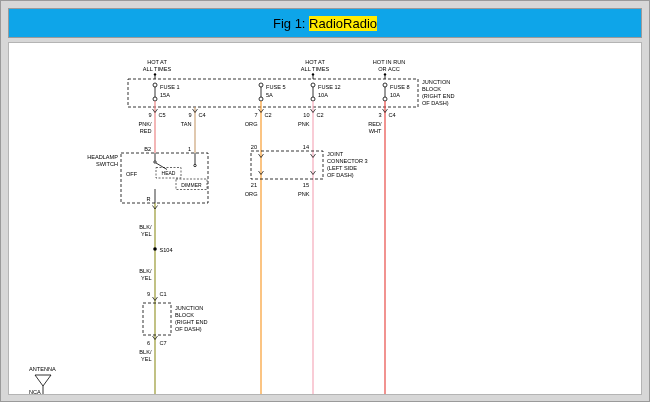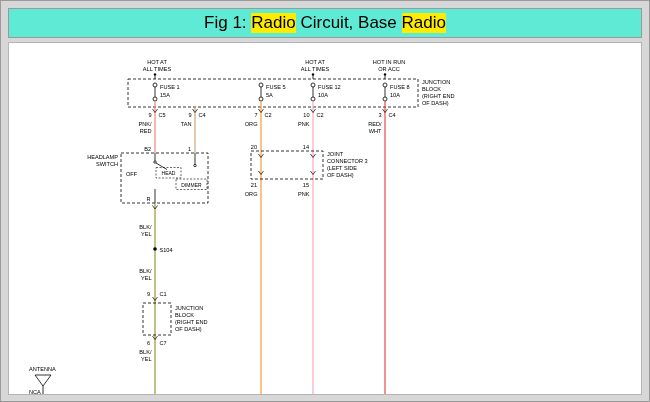--- a/index.html
+++ b/index.html
@@ -6,23 +6,23 @@
   html,body { width:650px; height:402px; }
   body {
     background:#d7d7d7;
     font-family:"Liberation Sans", sans-serif;
     position:relative;
     overflow:hidden;
   }
   .window { position:absolute; inset:0; border:1px solid #9a9a9a; background:#d7d7d7; }
   .titlebar {
     position:absolute; left:7px; top:7px; width:634px; height:30px;
-    background:#5eead4; border:1px solid #9a9a9a;
+    background:#0ea5e9; border:1px solid #9a9a9a;
     display:flex; align-items:center; justify-content:center;
-    font-size:17px; color:#000;
+    font-size:13px; color:#000;
   }
   .titlebar span { white-space:pre; }
   .titlebar .hl { background:#ffeb00; }
   .canvas {
     position:absolute; left:7px; top:41px; width:634px; height:353px;
     background:#ffffff; border:1px solid #b4b4b4;
   }
   svg { display:block; }
   svg text { font-family:"Liberation Sans", sans-serif; font-size:5.6px; fill:#000; }
   svg text.f5 { font-size:5px; }
@@ -33,21 +33,20 @@
   .thin { stroke-width:0.7; }
 </style>
 </head>
 <body>
 
 <div class="window">
 
   <div class="titlebar">
     <span>Fig 1: </span>
       <span class="hl">Radio</span>
-      <span> Circuit, Base </span>
       <span class="hl">Radio</span>
   </div>
 
   <div class="canvas">
     <svg width="632" height="351" viewBox="0 0 632 351">
 
       <text x="148" y="21" text-anchor="middle">HOT AT</text>
       <text x="148" y="28" text-anchor="middle">ALL TIMES</text>
       <text x="306" y="21" text-anchor="middle">HOT AT</text>
       <text x="306" y="28" text-anchor="middle">ALL TIMES</text>

